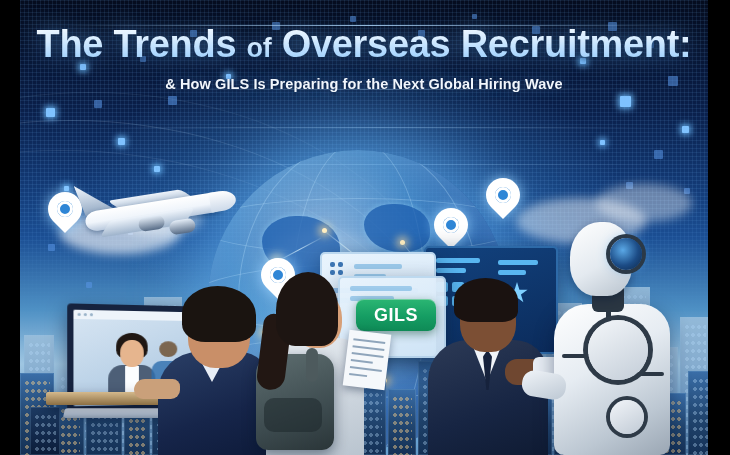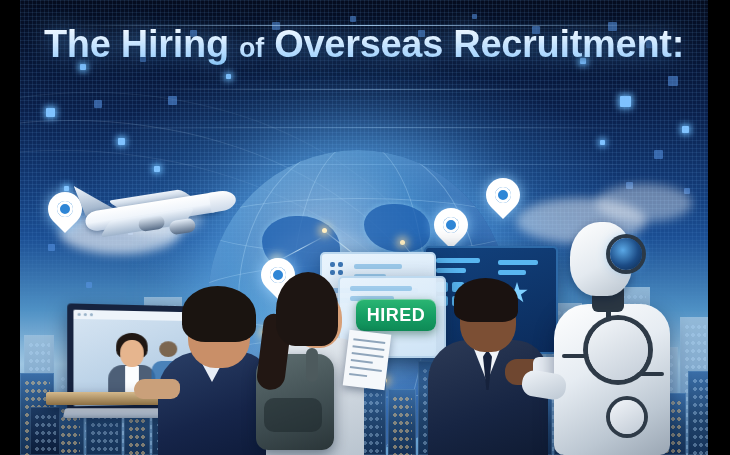--- a/index.html
+++ b/index.html
@@ -446,21 +446,21 @@
       <div class="bar" style="left:10px;top:34px;width:86px;height:5px;opacity:.5;"></div>
       <div class="bar" style="left:10px;top:44px;width:70px;height:5px;opacity:.4;"></div>
     </div>
 
     <div class="panel" style="left:318px;top:276px;width:104px;height:78px;opacity:.95;">
       <div class="bar lt" style="left:10px;top:8px;width:62px;height:5px;"></div>
       <div class="bar lt" style="left:10px;top:18px;width:44px;height:5px;"></div>
     </div>
 
     <div id="hired">
-      <span>HIRED</span>
+      <span>GILS</span>
     </div>
 
     <div id="laptop">
       <div id="lid">
         <div id="lscreen">
           <div class="tb"></div>
           <div class="dot" style="left:4px;"></div>
           <div class="dot" style="left:10px;"></div>
           <div class="dot" style="left:16px;"></div>
           <div id="callw">
@@ -525,20 +525,21 @@
       <div class="seam" style="left:86px;top:150px;width:30px;height:4px;"></div>
       <div class="shoulder"></div>
       <div class="elbow"></div>
       <div class="arm"></div>
       <div class="neck"></div>
       <div class="rhead"></div>
       <div class="rear"></div>
     </div>
 
     <div id="textwrap">
-      <h1 id="title"><span>The Hiring</span> <span class="sm">of</span> <span>Overseas Recruitment:</span></h1>
+      <h1 id="title"><span>The Trends</span> <span class="sm">of</span> <span>Overseas Recruitment:</span></h1>
+      <p id="tagline">&amp; How GILS Is Preparing for the Next Global Hiring Wave</p>
     </div>
 
   </div>
 
   <div class="lb" style="left:0;width:20px;"></div>
   <div class="lb" style="right:0;width:22px;"></div>
 </div>
 
 </body></html>

